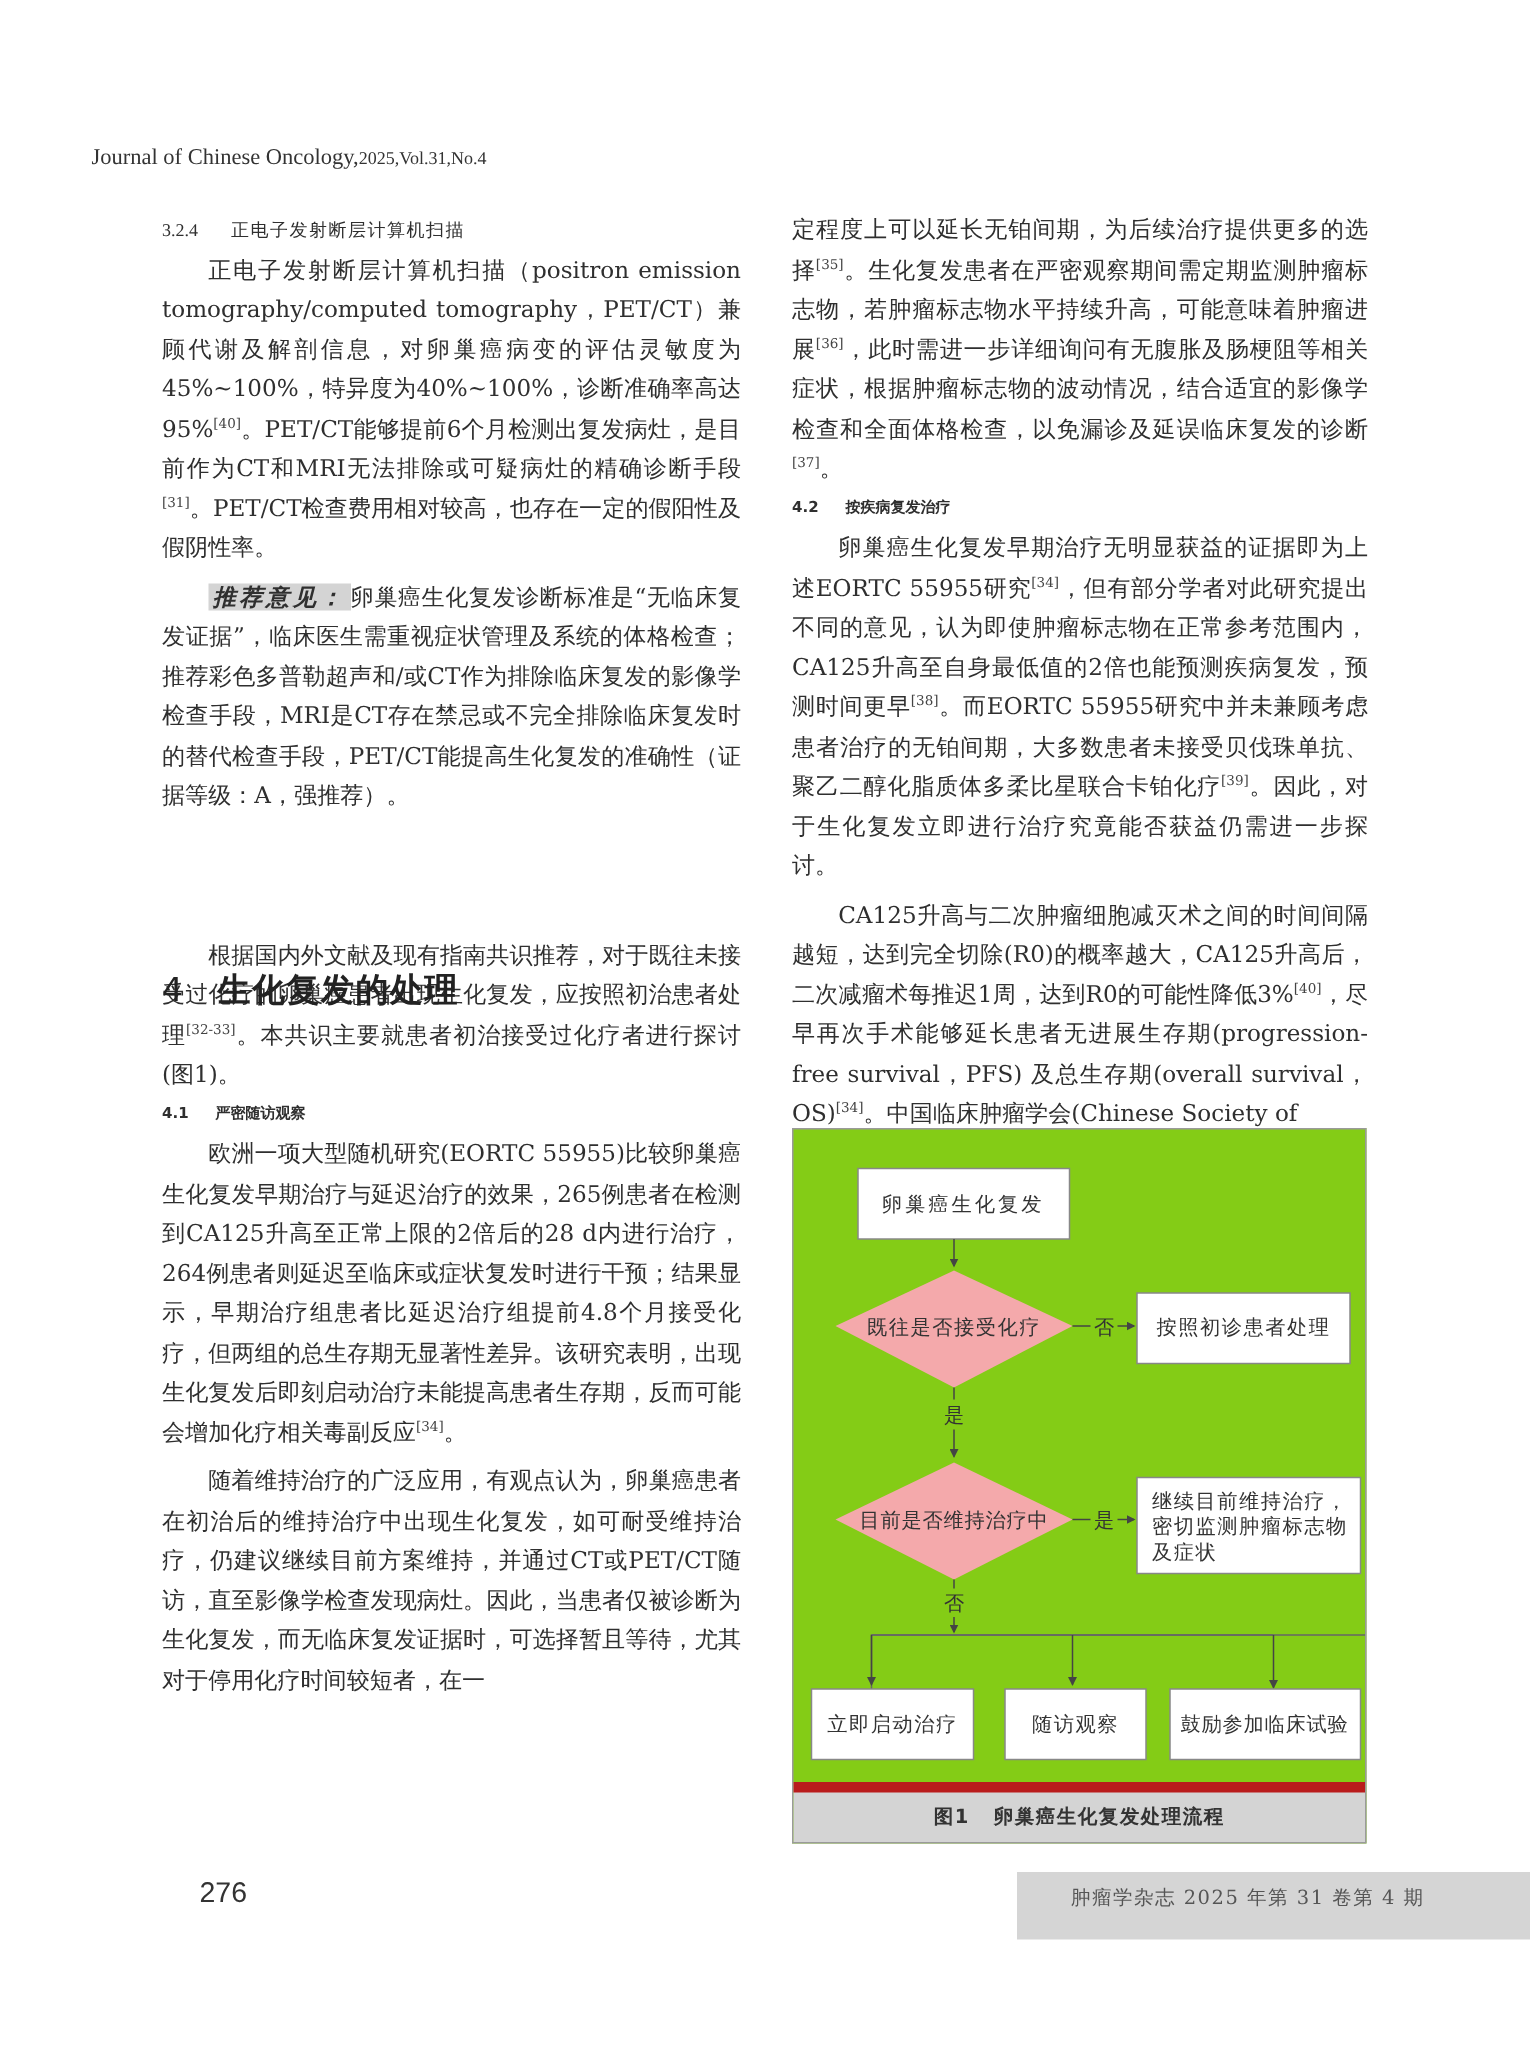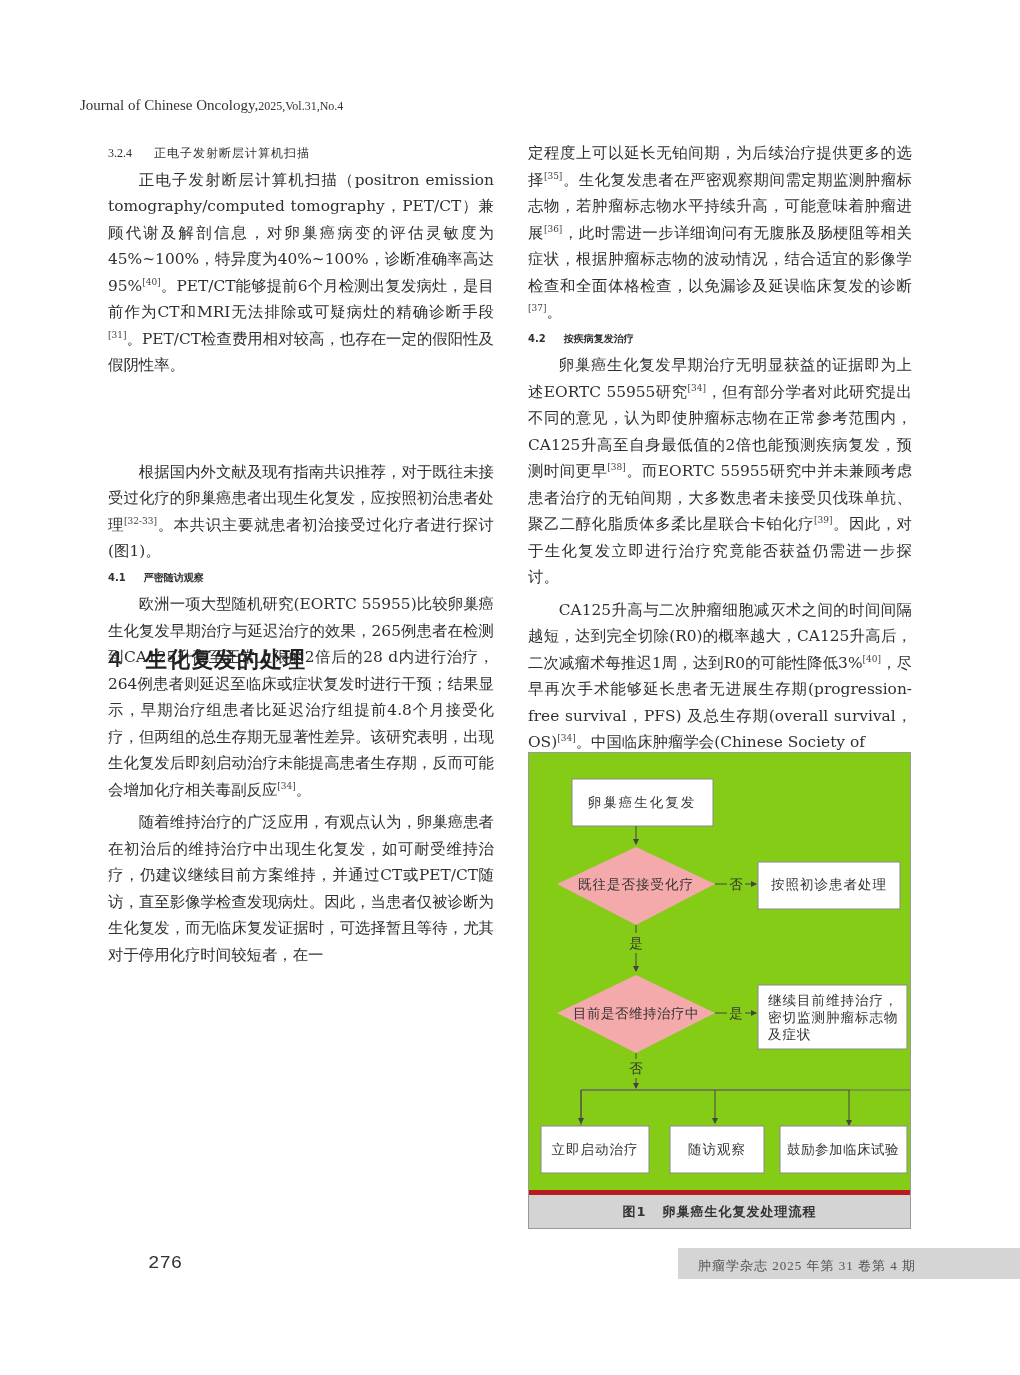--- a/index.html
+++ b/index.html
@@ -1,19 +1,19 @@
 <!DOCTYPE html>
 <html><head>
 <meta charset="utf-8">
 <style>
   html, body { margin:0; padding:0; background:#ffffff; }
   body { width:1020px; height:1375px; position:relative; overflow:hidden;
          font-family:"DejaVu Serif","Liberation Serif",serif; color:#2b2b2b; }
   .running-head { position:absolute; left:61px; top:97px; font-family:"Liberation Serif",serif;
-                  font-size:15px; color:#333; letter-spacing:0;margin-left:19px; }
+                  font-size:15px; color:#333; letter-spacing:0; }
   .running-head .small { font-size:12px; }
   .col { position:absolute; font-size:15.4px; line-height:26.5px; text-align:justify; color:#2f2f2f; }
   .col-left { left:108px; top:140px; width:386px; }
   .col-right { left:528px; top:140px; width:384px; }
   .col p { margin:0; }
   .indent { text-indent:2em; }
   sup { font-size:9px; line-height:0; vertical-align:6px; color:#444; }
   .sub-heading { font-size:12px; letter-spacing:1px; }
   .sub-heading .num { font-family:"Liberation Serif",serif; margin-right:22px; letter-spacing:0; }
   .h41 { font-weight:bold; font-family:"DejaVu Sans","Liberation Sans",sans-serif; font-size:10px; }
@@ -22,36 +22,37 @@
   .sec-title { position:absolute; left:108px; top:645px; font-family:"DejaVu Sans","Liberation Sans",sans-serif;
                font-size:22px; color:#222; letter-spacing:1px; }
   .sec-title .num { font-weight:normal; margin-right:22px; }
   .sec-title .txt { font-weight:bold; }
 
   
   .figure { position:absolute; left:528px; top:752px; width:383px; height:477px;
             border:1.5px solid #9a9a9a; box-sizing:border-box; background:#84cc16; }
   .figure svg { position:absolute; left:0; top:0; }
   .fig-caption { position:absolute; left:0; right:0; bottom:0; height:33px; background:#d4d4d4;
-                 border-top:5px solid #b91c1c; text-align:center; line-height:33px;
+                 border-top:7px solid #b91c1c; text-align:center; line-height:33px;
                  font-family:"DejaVu Sans","Liberation Sans",sans-serif; font-weight:bold; font-size:13px; color:#333; letter-spacing:1px; }
   .fig-caption .num { margin-right:16px; }
 
-  .page-number { position:absolute; left:133px; top:1252px; font-family:Liberation Mono, monospace; font-size:19px; color:#333;margin-left:15px; }
-  .footer-band { position:absolute; left:678px; top:1248px; width:342px; height:31px; background:#d5d5d5;
-                 font-size:13px; line-height:35px; color:#555; padding-left:20px; box-sizing:border-box; letter-spacing:1px;font-family:Liberation Serif, serif; }
+  .page-number { position:absolute; left:133px; top:1252px; font-family:Liberation Sans, sans-serif; font-size:19px; color:#333; }
+  .footer-band { position:absolute; left:678px; top:1248px; width:342px; height:45px; background:#d5d5d5;
+                 font-size:13px; line-height:35px; color:#555; padding-left:36px; box-sizing:border-box; letter-spacing:1px; }
 </style>
 </head>
 <body>
 
 <div class="running-head"><span>Journal of Chinese Oncology,</span><span class="small">2025,Vol.31,No.4</span></div>
 
 <div class="col col-left">
   <p class="sub-heading"><span class="num">3.2.4</span><span>正电子发射断层计算机扫描</span></p>
   <p class="indent"><span>正电子发射断层计算机扫描（positron emission tomography/computed tomography，PET/CT）兼顾代谢及解剖信息，对卵巢癌病变的评估灵敏度为45%~100%，特异度为40%~100%，诊断准确率高达95%</span><sup>[40]</sup><span>。PET/CT能够提前6个月检测出复发病灶，是目前作为CT和MRI无法排除或可疑病灶的精确诊断手段</span><sup>[31]</sup><span>。PET/CT检查费用相对较高，也存在一定的假阳性及假阴性率。</span></p>
+  <p class="indent" style="margin-top:6px"><span class="rec-label">推荐意见：</span><span>卵巢癌生化复发诊断标准是“无临床复发证据”，临床医生需重视症状管理及系统的体格检查；推荐彩色多普勒超声和/或CT作为排除临床复发的影像学检查手段，MRI是CT存在禁忌或不完全排除临床复发时的替代检查手段，PET/CT能提高生化复发的准确性（证据等级：A，强推荐）。</span></p>
   <div style="height:80px"></div>
   <p class="indent"><span>根据国内外文献及现有指南共识推荐，对于既往未接受过化疗的卵巢癌患者出现生化复发，应按照初治患者处理</span><sup>[32-33]</sup><span>。本共识主要就患者初治接受过化疗者进行探讨(图1)。</span></p>
   <p class="h41"><span class="num">4.1</span><span>严密随访观察</span></p>
   <p class="indent"><span>欧洲一项大型随机研究(EORTC 55955)比较卵巢癌生化复发早期治疗与延迟治疗的效果，265例患者在检测到CA125升高至正常上限的2倍后的28 d内进行治疗，264例患者则延迟至临床或症状复发时进行干预；结果显示，早期治疗组患者比延迟治疗组提前4.8个月接受化疗，但两组的总生存期无显著性差异。该研究表明，出现生化复发后即刻启动治疗未能提高患者生存期，反而可能会增加化疗相关毒副反应</span><sup>[34]</sup><span>。</span></p>
   <p class="indent" style="margin-top:6px"><span>随着维持治疗的广泛应用，有观点认为，卵巢癌患者在初治后的维持治疗中出现生化复发，如可耐受维持治疗，仍建议继续目前方案维持，并通过CT或PET/CT随访，直至影像学检查发现病灶。因此，当患者仅被诊断为生化复发，而无临床复发证据时，可选择暂且等待，尤其对于停用化疗时间较短者，在一</span></p>
 </div>
 
 <div class="sec-title"><span class="num">4</span><span class="txt">生化复发的处理</span></div>
 
 <div class="col col-right">

